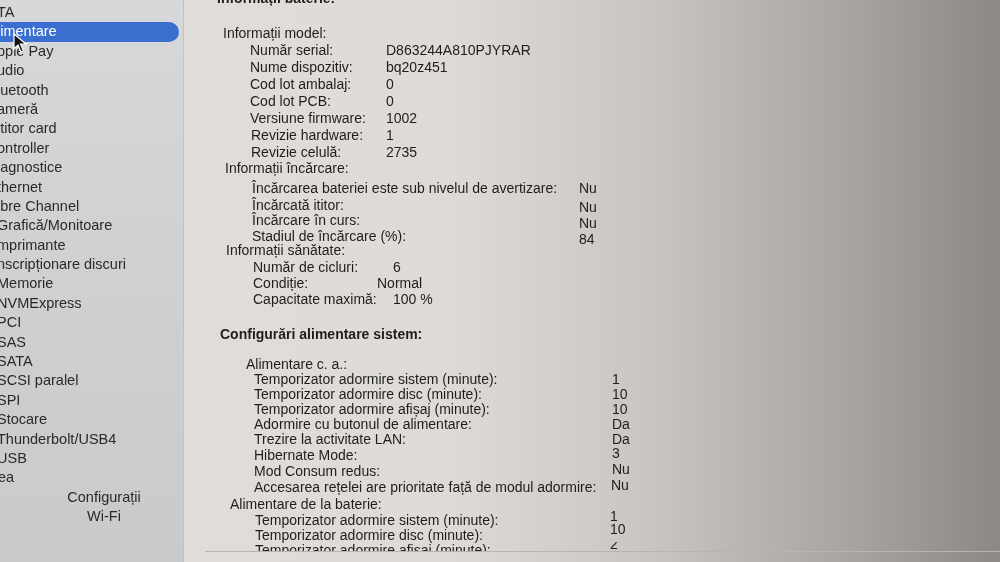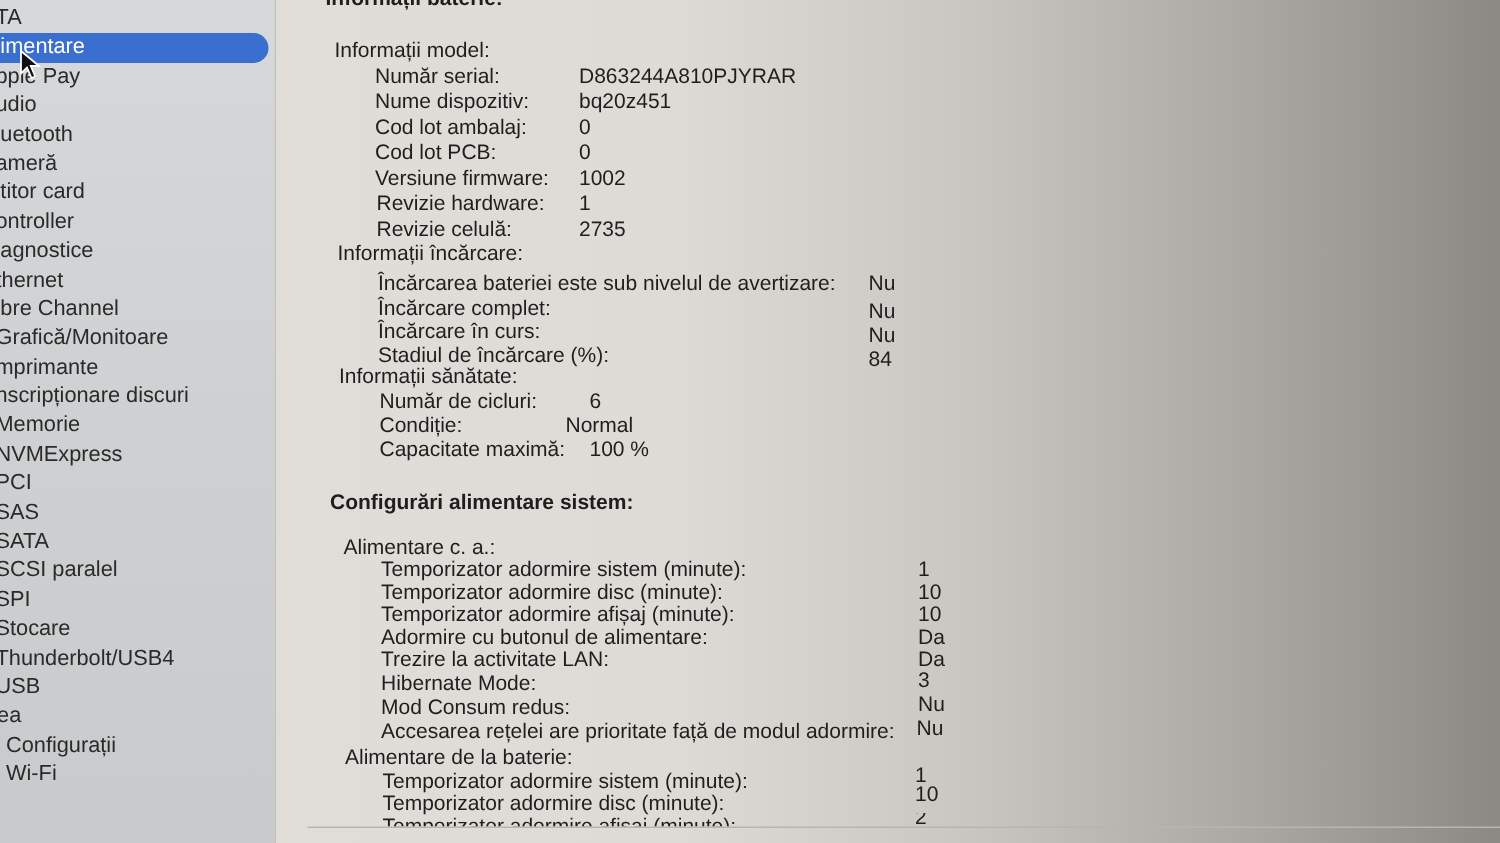--- a/index.html
+++ b/index.html
@@ -19,21 +19,21 @@
       border-right: 1px solid #c2c2c0;
       overflow: hidden;
     }
     .sidebar-list { position: absolute; left: 0; top: 3px; width: 204px; }
     .sb-item {
       position: relative; height: 19.4px; line-height: 19px;
       font-size: 14.5px; color: #2a2a2a; white-space: nowrap;
       padding-left: 0; margin-left: -6px;
     }
     .sb-item.lvl1 { margin-left: -3px; }
-    .sb-item.lvl2 { margin-left: 4px; }
+    .sb-item.lvl2 { margin-left: 4px; text-align: center; }
     .sb-item.selected .sb-pill {
       position: absolute; left: -20px; top: 0px; width: 202px; height: 20px;
       background: #3a6fd0; border-radius: 10px;
     }
     .sb-item.selected .sb-label { position: relative; color: #ffffff; }
     .cursor {
       position: absolute; left: 13px; top: 33px; width: 14px; height: 20px;
     }
     
     .content {
@@ -123,21 +123,21 @@
         <span class="k">Revizie celulă:</span>
         <span class="v" style="left:135px;">2735</span>
       </div>
 
     <div class="row" style="left:20px; top:160px;">Informații încărcare:</div>
     <div class="row" style="left:47px; top:180px; width:360px;">
         <span class="k">Încărcarea bateriei este sub nivelul de avertizare:</span>
         <span class="v" style="left:327px;">Nu</span>
       </div>
     <div class="row" style="left:47px; top:197px; width:360px;">
-        <span class="k">Încărcare complet:</span>
+        <span class="k">Încărcată ititor:</span>
         <span class="v" style="left:327px; top:2px;">Nu</span>
       </div>
     <div class="row" style="left:47px; top:212px; width:360px;">
         <span class="k">Încărcare în curs:</span>
         <span class="v" style="left:327px; top:3px;">Nu</span>
       </div>
     <div class="row" style="left:47px; top:228px; width:360px;">
         <span class="k">Stadiul de încărcare (%):</span>
         <span class="v" style="left:327px; top:3px;">84</span>
       </div>
@@ -151,21 +151,21 @@
         <span class="k">Condiție:</span>
         <span class="v" style="left:124px;">Normal</span>
       </div>
     <div class="row" style="left:48px; top:291px; width:300px;">
         <span class="k">Capacitate maximă:</span>
         <span class="v" style="left:140px;">100 %</span>
       </div>
 
     <div class="row heading-bold" style="left:15px; top:326px;">Configurări alimentare sistem:</div>
 
-    <div class="row" style="left:24px; top:356px;">Alimentare c. a.:</div>
+    <div class="row" style="left:41px; top:356px;">Alimentare c. a.:</div>
     <div class="row" style="left:49px; top:371px; width:380px;">
         <span class="k">Temporizator adormire sistem (minute):</span>
         <span class="v" style="left:358px;">1</span>
       </div>
     <div class="row" style="left:49px; top:386px; width:380px;">
         <span class="k">Temporizator adormire disc (minute):</span>
         <span class="v" style="left:358px;">10</span>
       </div>
     <div class="row" style="left:49px; top:401px; width:380px;">
         <span class="k">Temporizator adormire afișaj (minute):</span>

